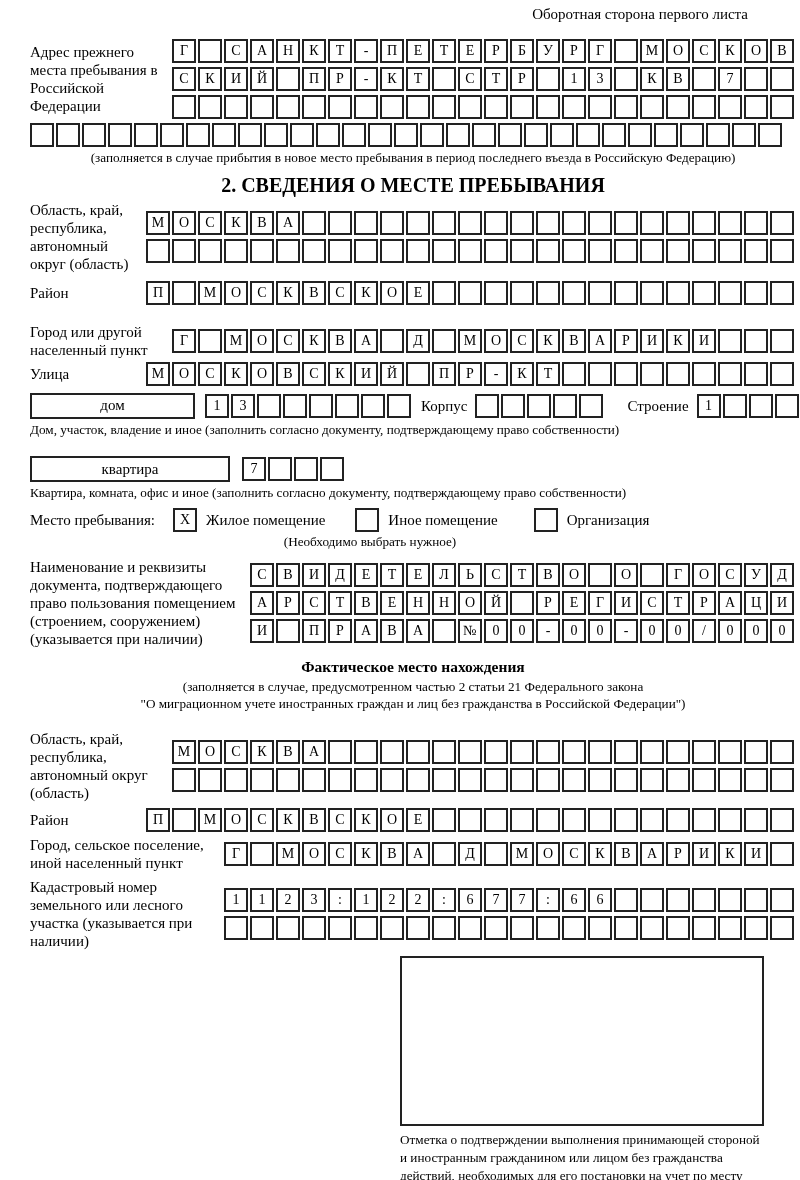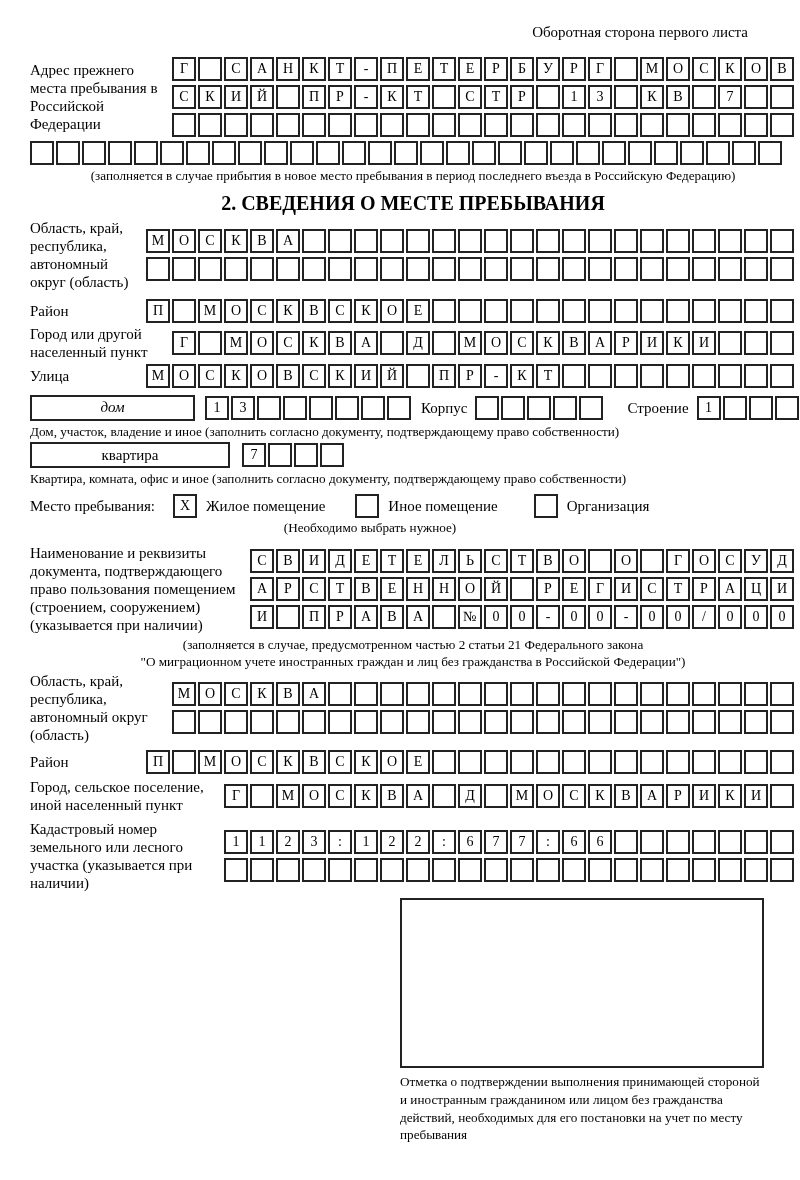--- a/index.html
+++ b/index.html
@@ -1,20 +1,20 @@
 <!DOCTYPE html>
 <html><head>
 <meta charset="utf-8">
 <style>
   html,body { margin:0; padding:0; background:#ffffff; }
   body {
     width:800px; height:1180px; overflow:hidden;
     font-family:"Liberation Serif", serif; color:#000;
   }
-  .page { box-sizing:border-box; width:800px; height:840px; padding:24px 4px 0 30px; }
+  .page { box-sizing:border-box; width:800px; height:840px; padding:6px 4px 0 30px; }
 
   .header-note { text-align:right; font-size:15px; padding-right:48px; }
 
   .row { display:flex; align-items:center; }
   .label { flex:1; font-size:15px; line-height:1.2; padding-right:8px; }
   .boxes { display:flex; flex:none; }
   .boxcol { display:flex; flex-direction:column; }
   .boxcol .boxes + .boxes { margin-top:4px; }
   .cell {
     box-sizing:border-box; flex:none;
@@ -34,21 +34,21 @@
   .checkbox {
     box-sizing:border-box; width:24px; height:24px; border:2px solid #222;
     display:flex; align-items:center; justify-content:center; font-size:14px; flex:none;
   }
   .opt-label { font-size:15px; line-height:24px; margin-left:9px; }
 
   .stamp-col { width:364px; margin-left:auto; margin-right:32px; }
   .stamp-box { box-sizing:border-box; width:364px; height:170px; border:2px solid #222; background:#fff; }
   .stamp-caption { margin-top:5px; font-size:13.2px; line-height:1.35; }
 
-  .mt2{margin-top:2px}.mt3{margin-top:3px}.mt4{margin-top:4px}.mt5{margin-top:2px}
+  .mt2{margin-top:2px}.mt3{margin-top:3px}.mt4{margin-top:4px}.mt5{margin-top:18px}
   .mt6{margin-top:6px}.mt7{margin-top:7px}.mt8{margin-top:8px}.mt10{margin-top:10px}.mt16{margin-top:16px}
 </style>
 </head>
 <body>
 
 <div class="page">
 
   <div class="header-note">Оборотная сторона первого листа</div>
 
   <div class="row mt16">
@@ -315,21 +315,21 @@
         <div class="cell"></div>
         <div class="cell"></div>
         <div class="cell"></div>
         <div class="cell"></div>
         <div class="cell"></div>
         <div class="cell"></div>
       </div>
   </div>
 
   <div class="row mt7">
-    <div class="widebox" style="width:165px;font-style:italic;">дом</div>
+    <div class="widebox" style="width:165px;">дом</div>
     <div class="boxes" style="margin-left:10px;">
         <div class="cell">1</div>
         <div class="cell">3</div>
         <div class="cell"></div>
         <div class="cell"></div>
         <div class="cell"></div>
         <div class="cell"></div>
         <div class="cell"></div>
         <div class="cell"></div>
       </div>
@@ -441,20 +441,21 @@
           <div class="cell">0</div>
           <div class="cell">0</div>
           <div class="cell">/</div>
           <div class="cell">0</div>
           <div class="cell">0</div>
           <div class="cell">0</div>
         </div>
     </div>
   </div>
 
+  <div class="sec-title mt10" style="font-size:15.5px;">Фактическое место нахождения</div>
   <div class="note center mt3">(заполняется в случае, предусмотренном частью 2 статьи 21 Федерального закона</div>
   <div class="note center">"О миграционном учете иностранных граждан и лиц без гражданства в Российской Федерации")</div>
 
   <div class="row mt5">
     <div class="label">Область, край, республика, автономный округ (область)</div>
     <div class="boxcol">
       <div class="boxes">
           <div class="cell">М</div>
           <div class="cell">О</div>
           <div class="cell">С</div>

